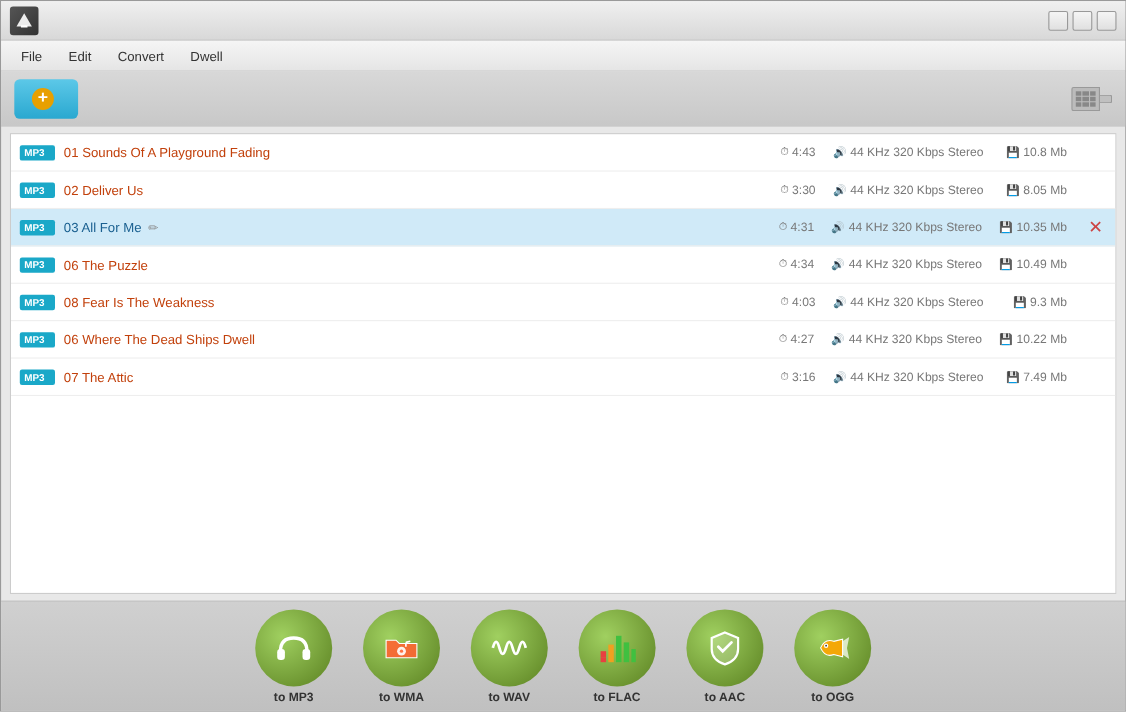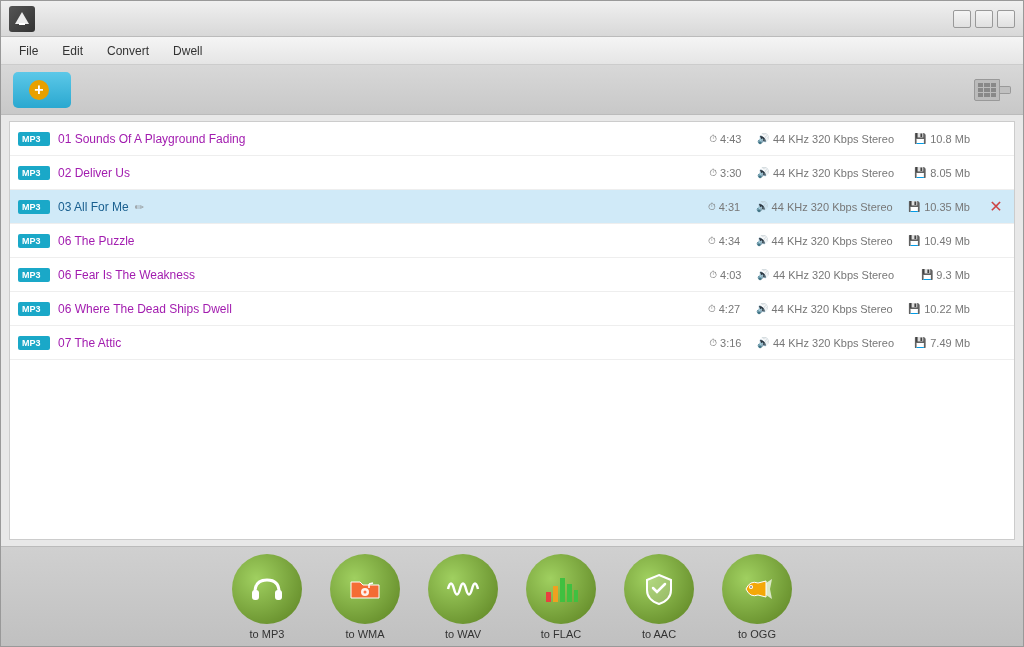--- a/index.html
+++ b/index.html
@@ -210,21 +210,21 @@
       font-weight: bold;
       padding: 2px 4px;
       border-radius: 2px;
       margin-right: 8px;
       min-width: 32px;
       text-align: left;
     }
 
     .track-name {
       flex: 1;
-      color: #a21caf;
+      color: #c2410c;
       font-size: 12px;
     }
     .track-row.selected .track-name {
       color: #1a6090;
     }
 
     .edit-icon-inline {
       margin-left: 6px;
       color: #888;
       font-size: 11px;
@@ -307,21 +307,21 @@
       height: 70px;
       border-radius: 50%;
       display: flex;
       align-items: center;
       justify-content: center;
       position: relative;
     }
     .convert-btn-label {
       font-size: 11px;
       color: #333;
-      font-weight: normal;
+      font-weight: bold;
     }
 
     
     .circle-mp3 { background: radial-gradient(circle at 35% 35%, #a0d060, #5a8020); }
     .circle-wma { background: radial-gradient(circle at 35% 35%, #a0d060, #5a8020); }
     .circle-wav { background: radial-gradient(circle at 35% 35%, #a0d060, #5a8020); }
     .circle-flac { background: radial-gradient(circle at 35% 35%, #a0d060, #5a8020); }
     .circle-aac { background: radial-gradient(circle at 35% 35%, #a0d060, #5a8020); }
     .circle-m4a { background: radial-gradient(circle at 35% 35%, #a0d060, #5a8020); }
     .circle-ogg { background: radial-gradient(circle at 35% 35%, #a0d060, #5a8020); }
@@ -454,21 +454,21 @@
       </span>
       <span class="track-size">
         <span class="disk-icon">💾</span>
         10.49 Mb
       </span>
     </div>
     <span class="remove-btn-placeholder"></span>
   </div>
       <div class="track-row">
     <span class="mp3-badge">MP3</span>
-    <span class="track-name">06 Fear Is The Weakness</span>
+    <span class="track-name">08 Fear Is The Weakness</span>
     <div class="track-meta">
       <span class="track-duration">
         <span class="clock-icon">⏱</span>
         4:03
       </span>
       <span class="track-quality">
         <span class="speaker-icon">🔊</span>
         44 KHz  320 Kbps  Stereo
       </span>
       <span class="track-size">

